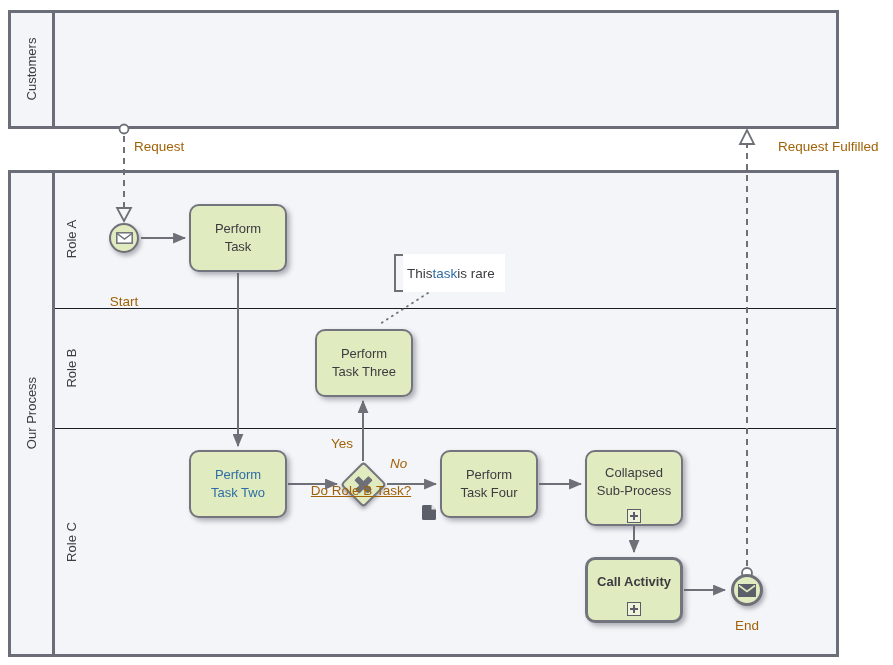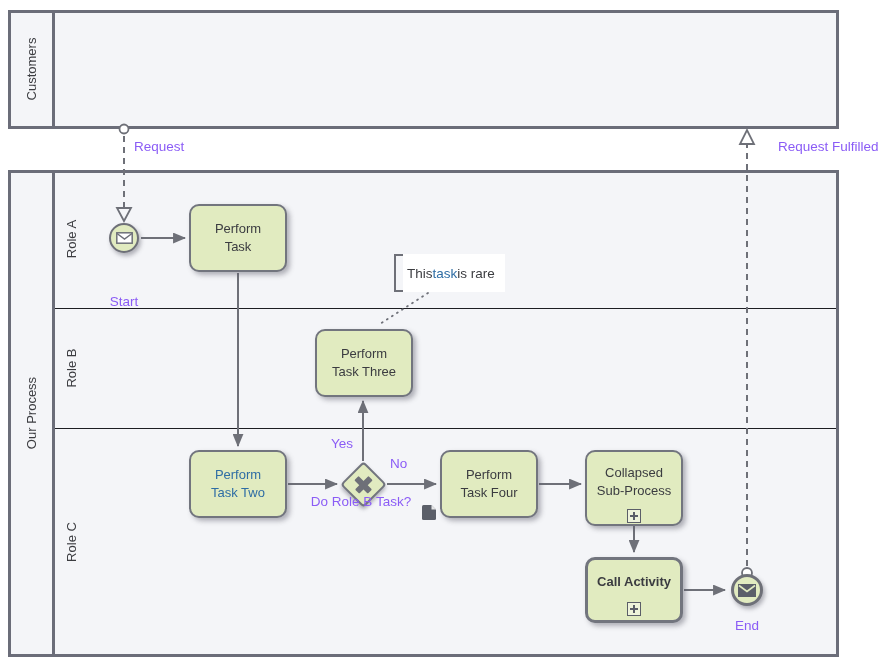--- a/index.html
+++ b/index.html
@@ -28,21 +28,21 @@
   .event{position:absolute;box-sizing:border-box;border-radius:50%;background:#e1ebc0;
     border:2px solid #6e7078;box-shadow:2px 3px 4px rgba(90,92,104,0.45);
     display:flex;align-items:center;justify-content:center;}
   
   .gateway{position:absolute;box-sizing:border-box;width:33px;height:33px;background:#e1ebc0;
     border:2px solid #72757e;border-radius:4px;transform:rotate(45deg);
     box-shadow:2px 2px 4px rgba(90,92,104,0.45);}
   .gw-bar-h{position:absolute;left:50%;top:50%;width:19px;height:6px;margin:-3px 0 0 -9.5px;background:#6e7078;border-radius:1px;}
   .gw-bar-v{position:absolute;left:50%;top:50%;width:6px;height:19px;margin:-9.5px 0 0 -3px;background:#6e7078;border-radius:1px;}
   
-  .flow-label{position:absolute;font-size:13.5px;color:#8b5cf6;white-space:nowrap;}
+  .flow-label{position:absolute;font-size:13.5px;color:#a16207;white-space:nowrap;}
   .centered{text-align:center;}
   
   .annotation{position:absolute;display:flex;align-items:stretch;padding-left:28px;}
   .ann-bracket{width:9px;box-sizing:border-box;border-left:2px solid #6e7078;
     border-top:2px solid #6e7078;border-bottom:2px solid #6e7078;}
   .ann-body{background:#ffffff;padding:8px 10px 8px 4px;font-size:13.5px;white-space:nowrap;
     display:flex;align-items:center;}
   .ann-body .lnk{color:#2e6da4;}
   svg.connectors{position:absolute;left:0;top:0;pointer-events:none;}
 </style>
@@ -134,22 +134,22 @@
     <div class="plus-box" style="bottom:4px;">
       <div class="ph"></div><div class="pv"></div>
     </div>
   </div>
 
   <div class="gateway" style="left:347px;top:468px;">
     <div class="gw-bar-h"></div>
     <div class="gw-bar-v"></div>
   </div>
   <div class="flow-label" style="left:331px;top:436px;">Yes</div>
-  <div class="flow-label" style="left:390px;top:456px;">No</div>
-  <div class="flow-label centered" style="left:305px;top:494px;width:112px;">Do Role B Task?</div>
+  <div class="flow-label" style="left:390px;top:456px;font-style:italic;">No</div>
+  <div class="flow-label centered" style="left:305px;top:483px;width:112px;text-decoration:underline;">Do Role B Task?</div>
   <svg style="position:absolute;left:421px;top:504px;" width="16" height="17" viewBox="0 0 16 17">
     <path d="M1,2.5 q0,-1.5 1.5,-1.5 h8 l4.5,4.5 v9 q0,1.5 -1.5,1.5 h-11 q-1.5,0 -1.5,-1.5 z" fill="#5b5f69"></path>
     <path d="M10.5,1 l4.5,4.5 h-4.5 z" fill="#ffffff" opacity="0.85"></path>
   </svg>
 
   <div class="event thick" style="left:731px;top:574px;width:32px;height:32px;border-width:3.5px;">
     <svg width="18" height="13" viewBox="0 0 18 13">
       <rect x="0.5" y="0.5" width="17" height="12" fill="#5b5f69" stroke="#5b5f69"></rect>
       <polyline points="1,1.5 9,7.5 17,1.5" fill="none" stroke="#e1ebc0" stroke-width="1.6"></polyline>
     </svg>

